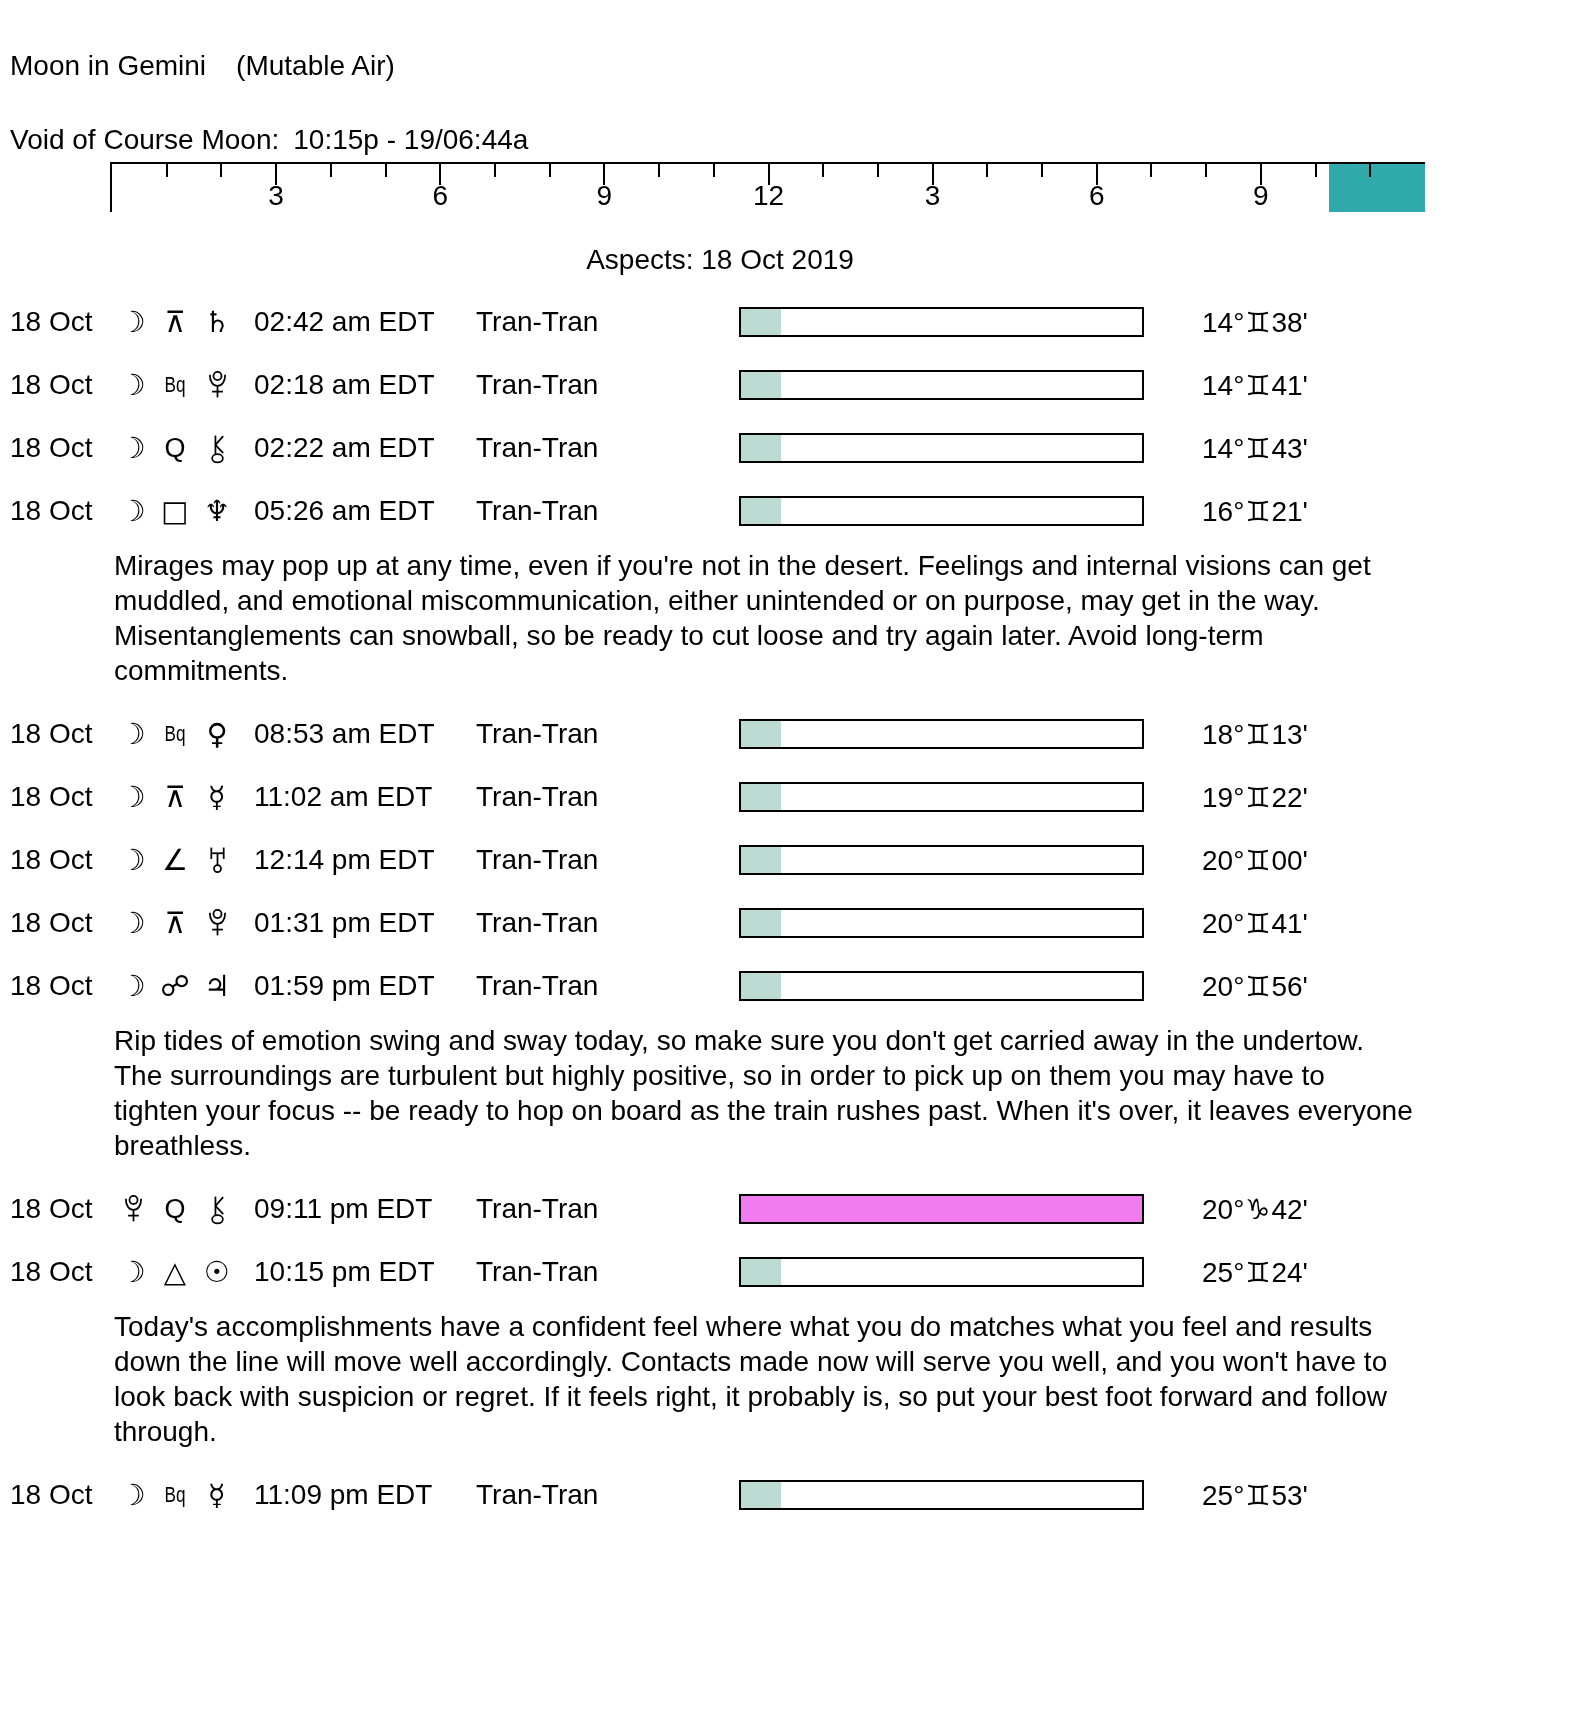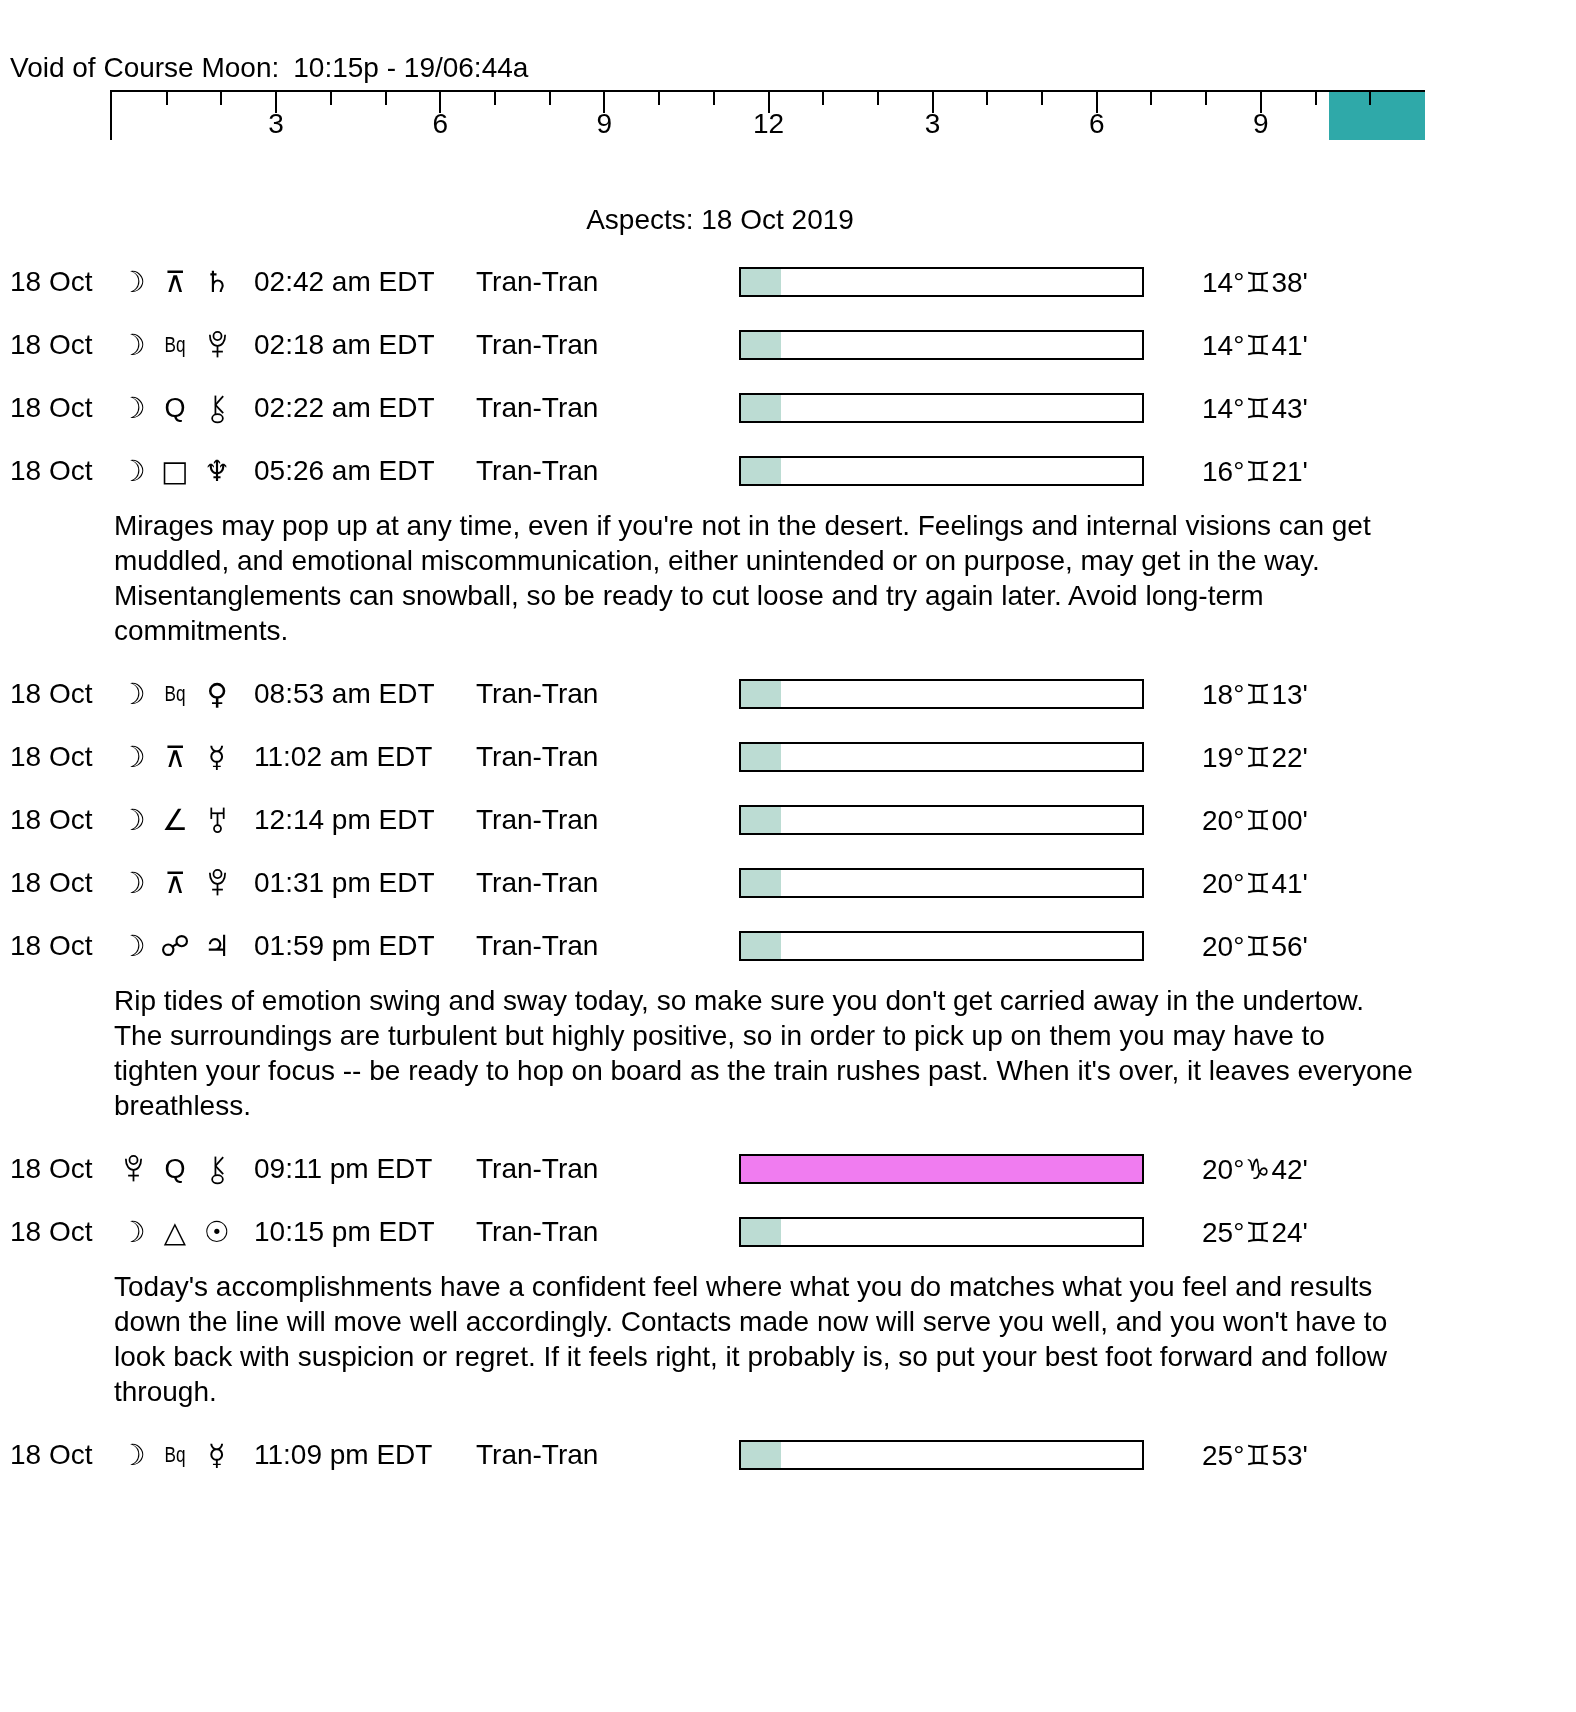--- a/index.html
+++ b/index.html
@@ -17,21 +17,21 @@
   
   .ruler{position:relative;margin:6px 0 0 100px;width:1315px;height:50px;
          border-top:2px solid #000;border-left:2px solid #000;box-sizing:border-box;}
   .tick{position:absolute;top:0;width:2px;margin-left:-1px;background:#000;}
   .tick.minor{height:13px;}
   .tick.major{height:21px;}
   .rlabel{position:absolute;top:16px;transform:translateX(-50%);font-size:28px;}
   .voc{position:absolute;top:0;height:100%;}
 
   
-  .title{text-align:center;margin-top:64px;}
+  .title{text-align:center;margin-top:32px;}
   .row{display:flex;align-items:center;margin-top:29px;height:34px;}
   .c-date{flex:none;width:102px;}
   .c-sym{flex:none;width:142px;display:flex;align-items:center;}
   .sym{flex:none;width:42px;text-align:center;font-family:"DejaVu Sans",sans-serif;
        font-size:29px;display:inline-flex;justify-content:center;align-items:center;height:34px;}
   .asp-q{font-family:"Liberation Sans",sans-serif;font-size:27px;}
   .asp-bq{font-family:"Liberation Sans",sans-serif;font-size:22px;transform:scaleX(.78);transform-origin:center;}
   .c-time{flex:none;width:222px;}
   .c-type{flex:none;width:150px;}
   .c-bar{flex:none;margin-left:113px;width:401px;height:26px;border:2px solid #000;background:#fff;}
@@ -39,20 +39,23 @@
   .c-deg{flex:none;margin-left:58px;white-space:nowrap;}
   .c-deg .sign{font-family:"DejaVu Sans",sans-serif;margin:0 1px;}
   .note{margin:20px 0 0 104px;width:1302px;line-height:35px;}
 </style>
 </head>
 <body>
 
 <div class="page">
 
 
+  <div class="h2 pair">
+    <span>Moon in Gemini</span><span class="val">(Mutable Air)</span>
+  </div>
 
   <div class="h3 pair">
     <span>Void of Course Moon:</span><span class="val">10:15p - 19/06:44a</span>
   </div>
 
   <div class="ruler" id="ruler">
       <div class="voc" style="left: 92.7083%; width: 7.29167%; background: rgb(47, 169, 169);"></div>
       <div class="tick minor" style="left: 4.16667%;"></div>
       <div class="tick minor" style="left: 8.33333%;"></div>
       <div class="tick major" style="left: 12.5%;"></div>

